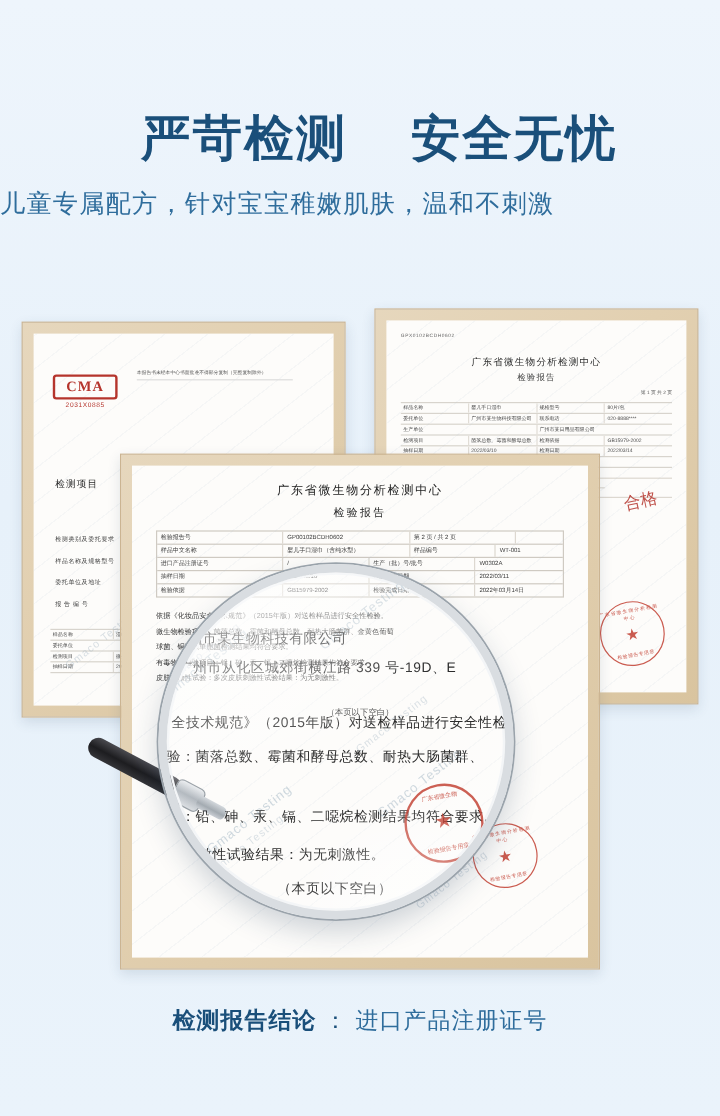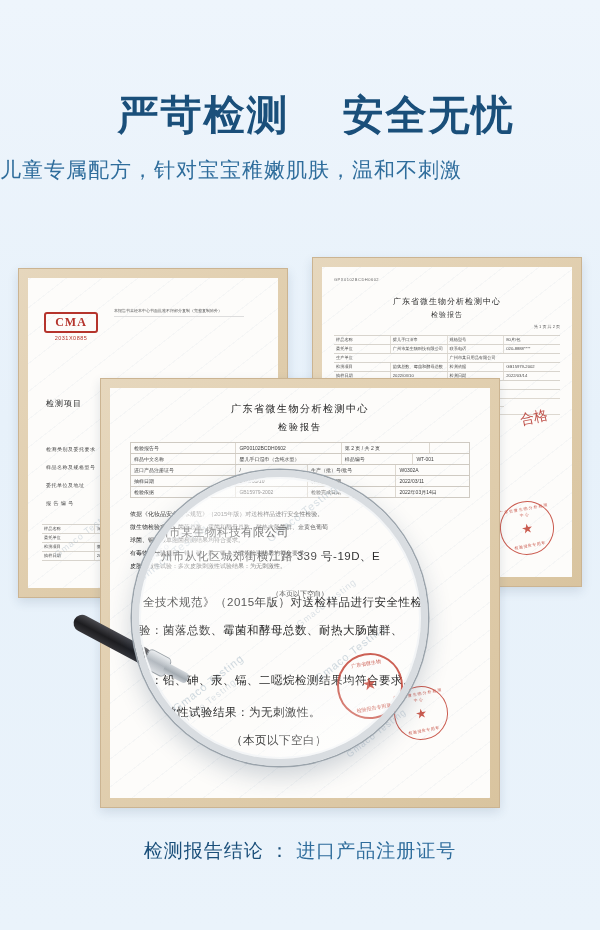--- a/index.html
+++ b/index.html
@@ -410,21 +410,21 @@
     position: absolute;
     left: 0;
     top: 838px;
     width: 100%;
     text-align: center;
     font-size: 19px;
     color: #1a4f7a;
     letter-spacing: 1px;
     white-space: nowrap;
   }
-  .conclusion .label { font-weight: normal; }
+  .conclusion .label { font-weight: bold; }
   .conclusion .sep { color: #1a4f7a; }
   .conclusion .value { color: #2f6d9c; }
 </style>
 </head>
 <body>
 
 <div class="page">
 
   <div class="headline">
     <span>严苛检测</span>

